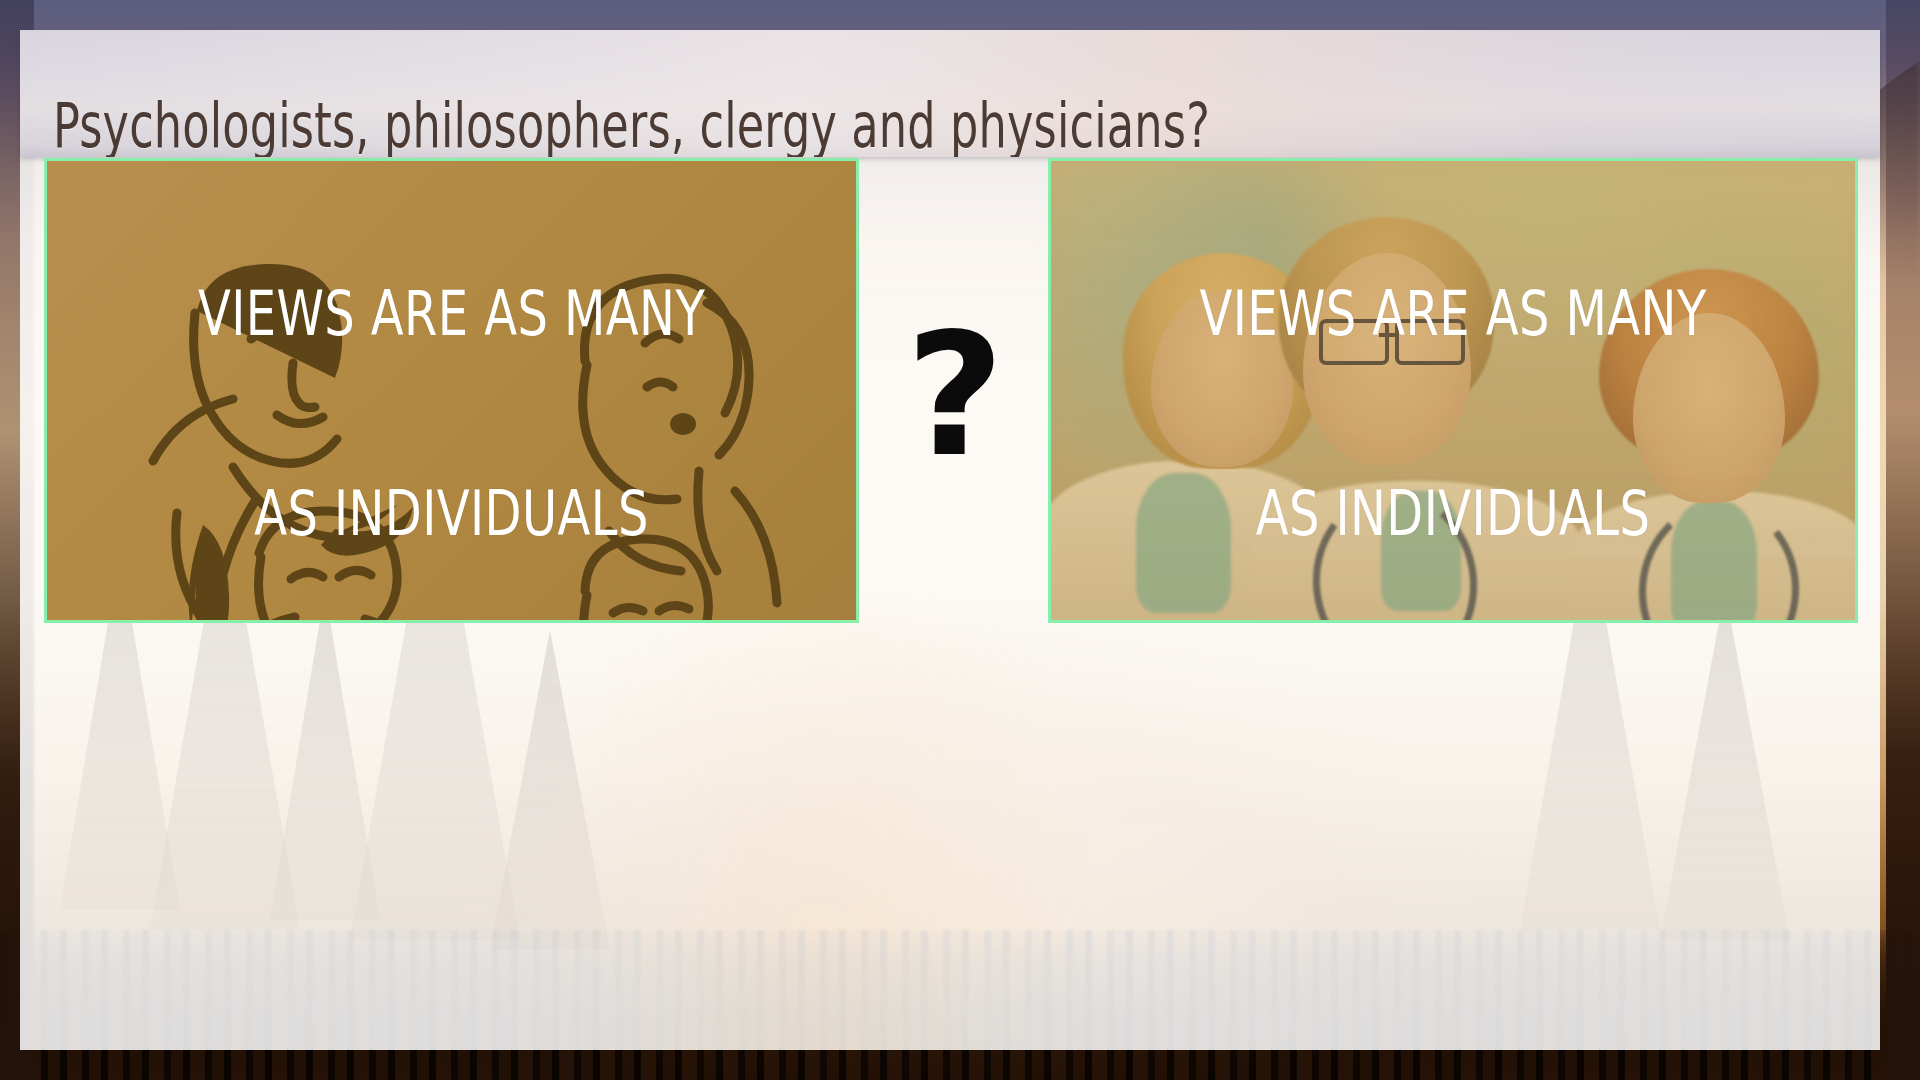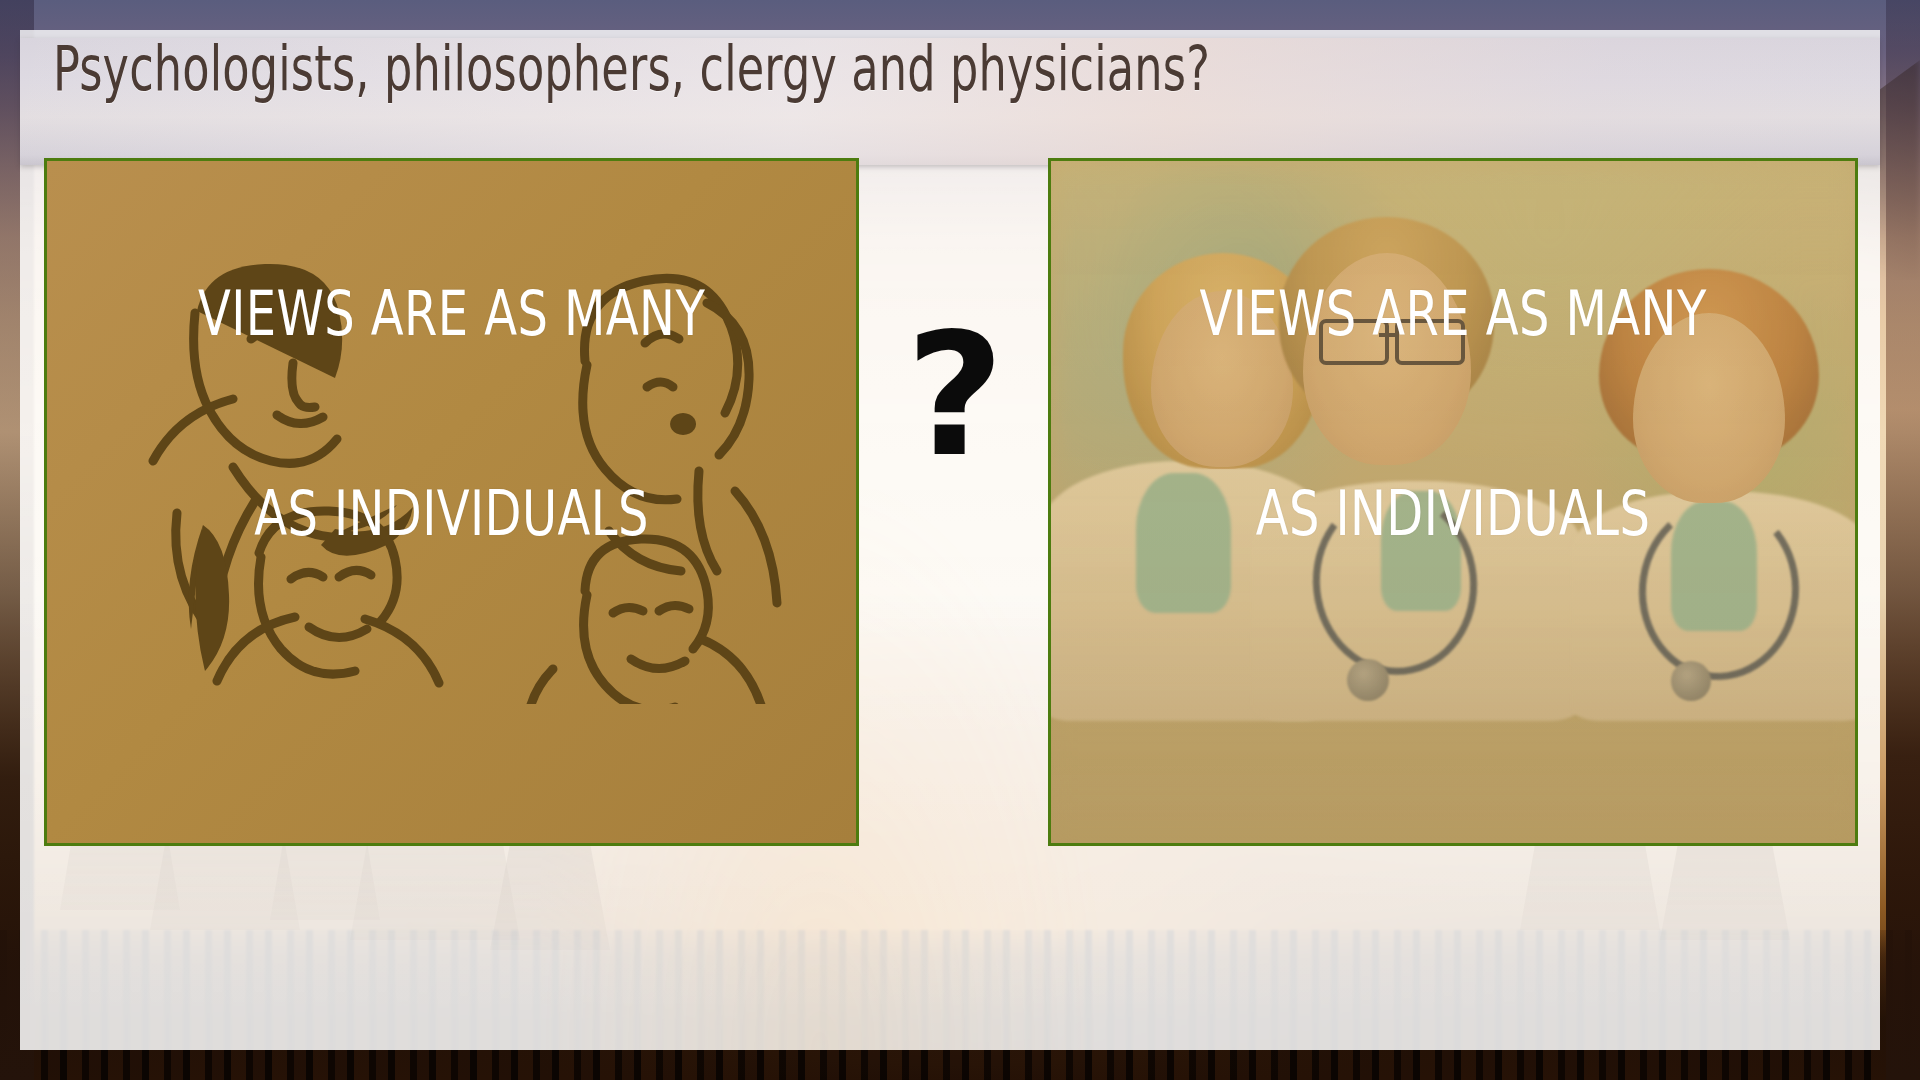--- a/index.html
+++ b/index.html
@@ -116,32 +116,32 @@
   }
   .ghost-warm{
     position:absolute; left:28%; bottom:0; width:30%; height:55%;
     background: radial-gradient(ellipse at 50% 100%, rgba(255,186,96,0.45) 0%, rgba(255,200,130,0.18) 45%, rgba(255,255,255,0) 75%);
   }
 
   
   .title-bar {
     position: absolute;
     left: 20px;
-    top: 38px;
+    top: 30px;
     width: 1860px;
     height: 127px;
     background: linear-gradient(to bottom,
       #d9d5de 0%,
       #dedae2 35%,
       #e3dee1 62%,
       #d6d2da 92%,
       #c9c5ce 100%);
     box-shadow: 0 2px 5px rgba(60,50,60,0.25);
     display: flex;
-    align-items: flex-start;
+    align-items: flex-end;
     overflow: hidden;
   }
   .title-bar .sheen{
     position:absolute; inset:0;
     background: linear-gradient(105deg,
        rgba(215,210,222,0.0) 0%,
        rgba(246,238,236,0.55) 42%,
        rgba(240,222,214,0.65) 62%,
        rgba(226,214,218,0.25) 84%,
        rgba(210,204,214,0.0) 100%);
@@ -159,22 +159,22 @@
     transform: scaleX(0.80);
     transform-origin: left center;
     white-space: nowrap;
     text-shadow: 0 1px 0 rgba(255,255,255,0.55);
   }
 
   
   .panel {
     position: absolute;
     top: 158px;
-    height: 688px;
-    border: 3px solid #4d7c0f;
+    height: 465px;
+    border: 3px solid #86efac;
     box-sizing: border-box;
     overflow: hidden;
   }
   .panel-left  { left: 44px;   width: 815px; }
   .panel-right { left: 1048px; width: 810px; }
 
   
   .plate-tan {
     position: absolute; inset: 0;
     background: linear-gradient(135deg, #b98f4e 0%, #b18942 45%, #a67f3c 100%);

